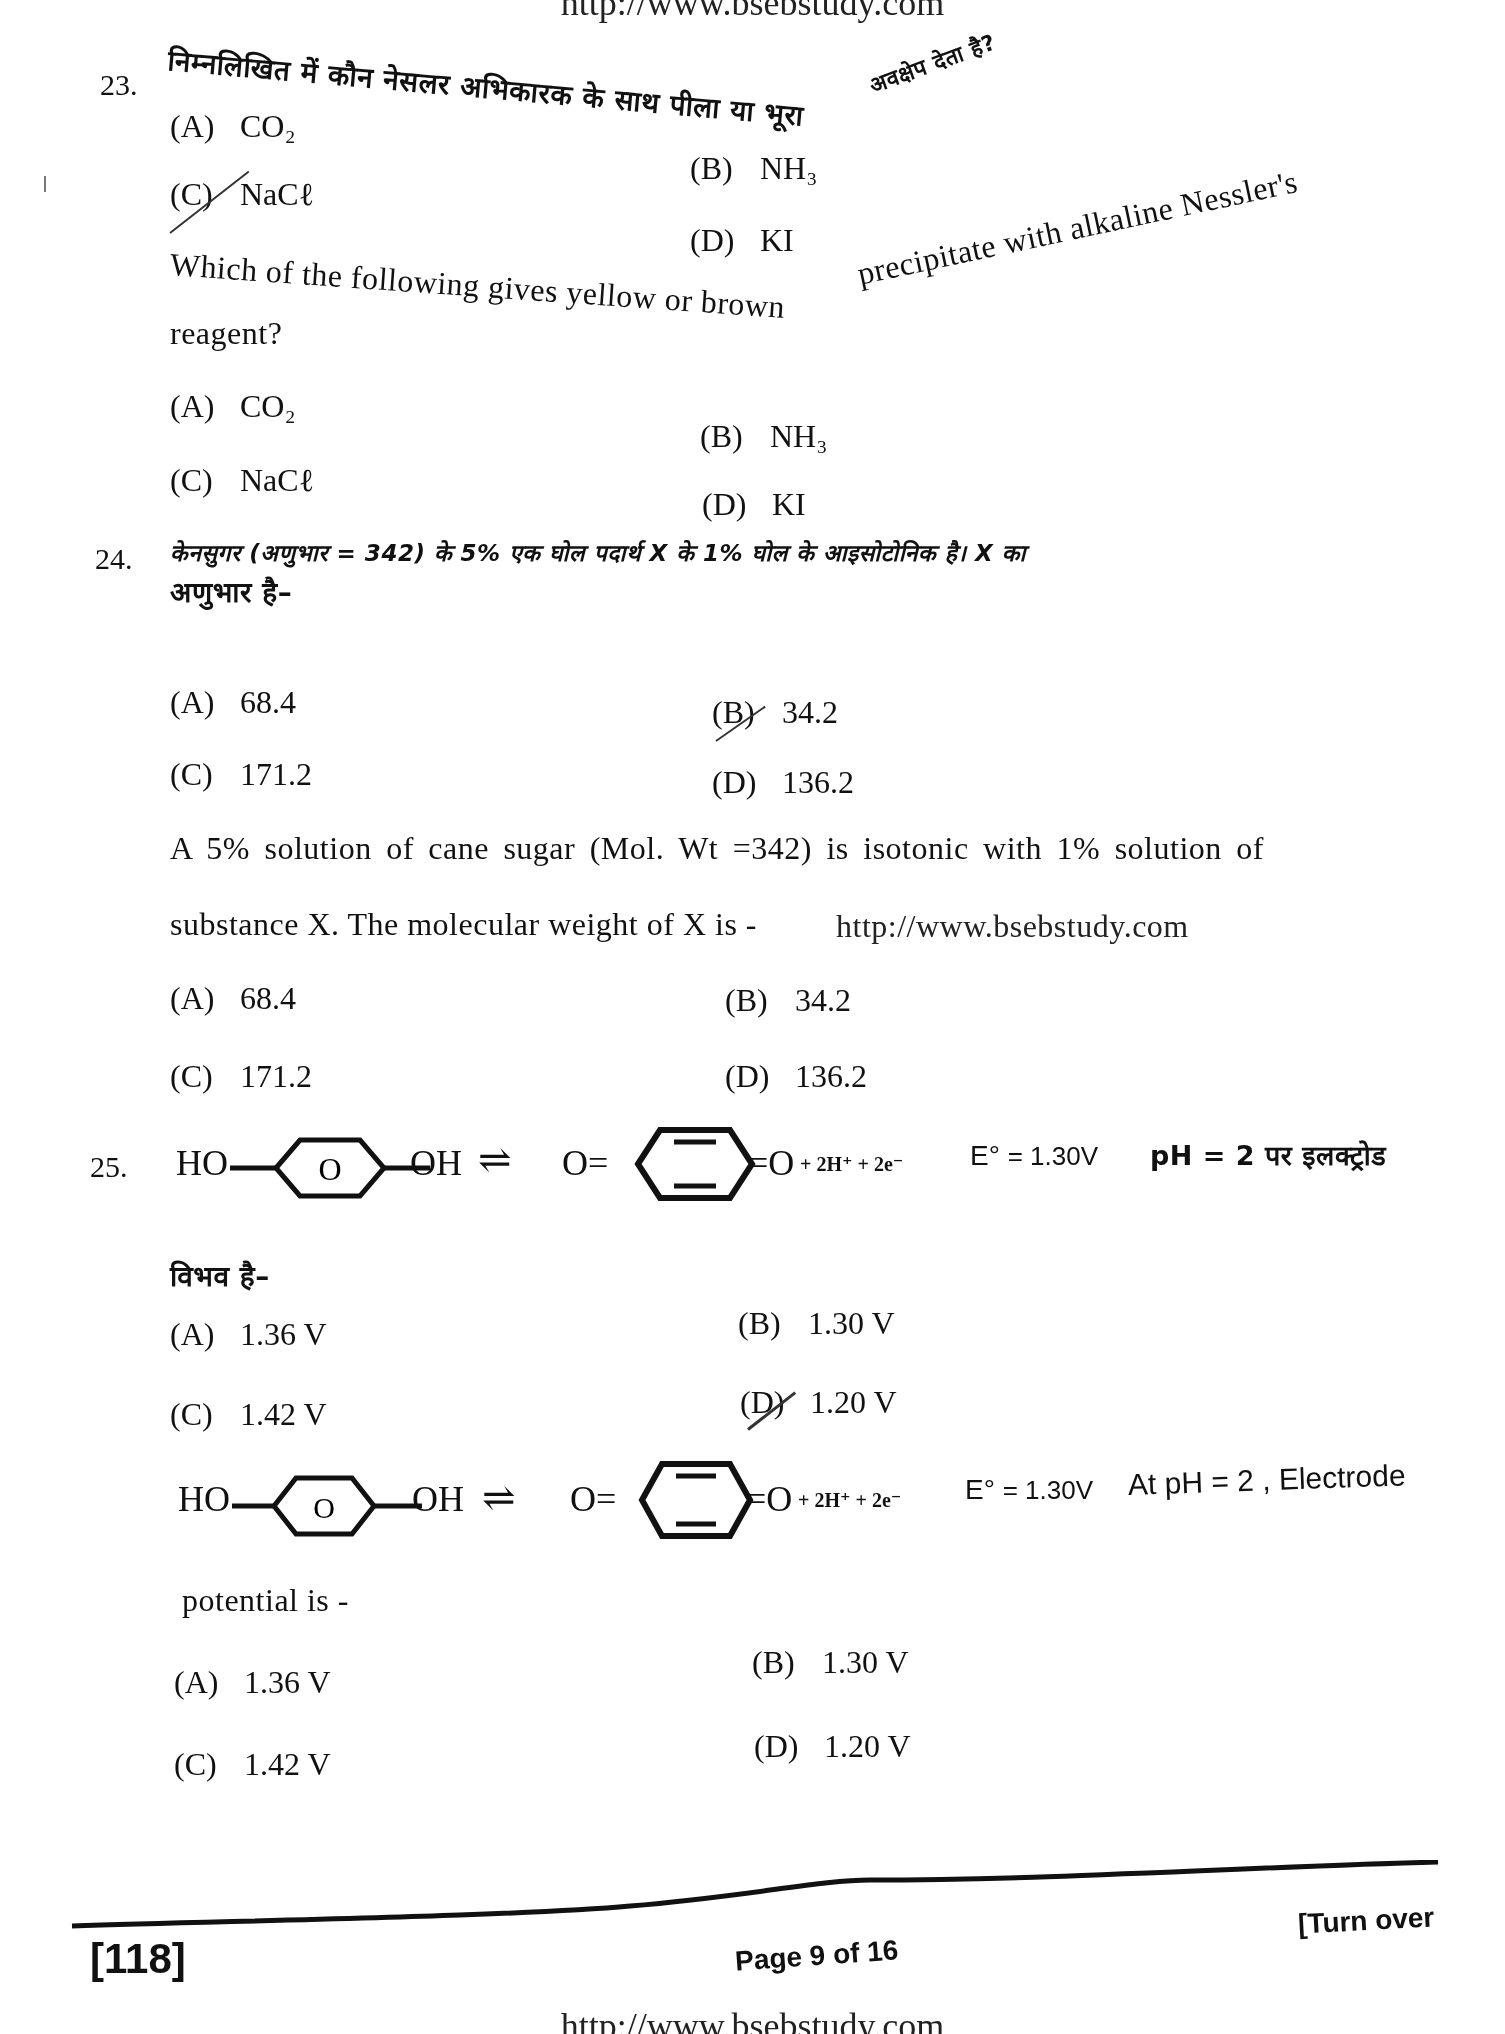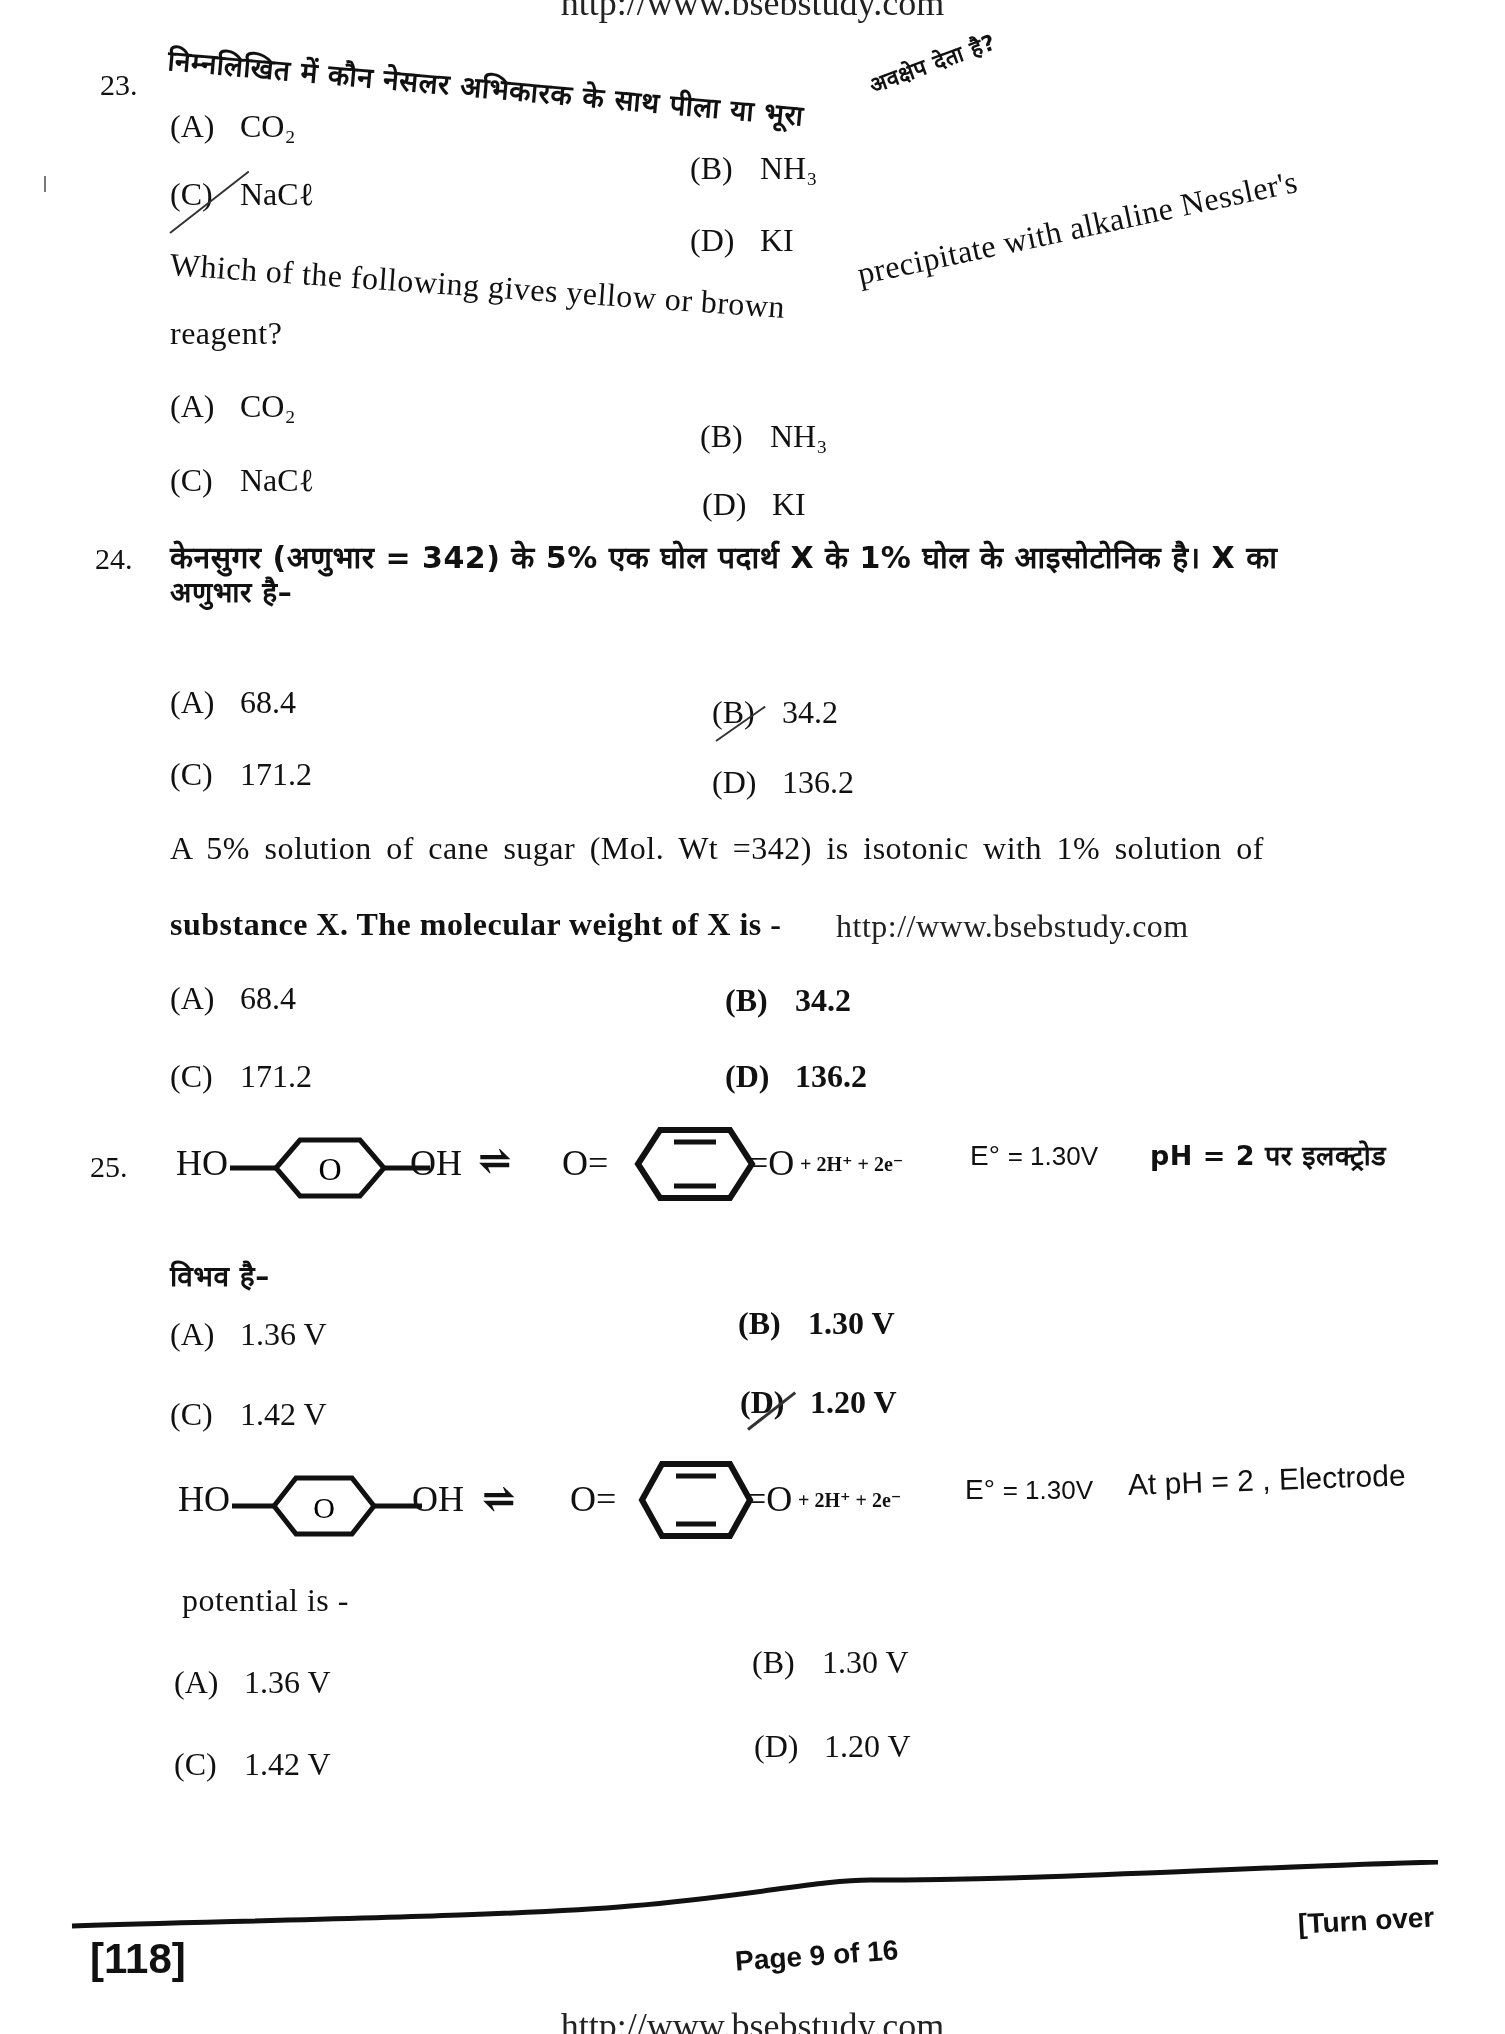--- a/index.html
+++ b/index.html
@@ -8,21 +8,21 @@
     font-family: "Liberation Serif", "DejaVu Serif", serif; color: #111;
   }
   .abs { position: absolute; white-space: nowrap; }
   .url-top { left: 0; width: 1505px; text-align: center; top: -18px; font-size: 36px; color: #222; }
   .url-bottom { left: 0; width: 1505px; text-align: center; top: 2005px; font-size: 36px; color: #222; }
   .qnum { font-size: 30px; }
   .hi { font-family: "DejaVu Sans", sans-serif; font-size: 28px; font-weight: bold; letter-spacing: 0.5px; }
   .en { font-size: 32px; letter-spacing: 0.5px; }
   .opt { font-size: 32px; }
   .opt .lbl { display: inline-block; width: 70px; }
-  .bold { font-weight: bold; }
+  .bold { font-weight: normal; }
   .pen { position: absolute; border-top: 2px solid #333; transform-origin: left center; }
   .chem { font-size: 36px; }
   .footer-line { position: absolute; }
   .footer-code { left: 90px; top: 1935px; font-family: "Liberation Sans", sans-serif; font-size: 42px; font-weight: bold; }
   .footer-page { left: 735px; top: 1940px; font-family: "Liberation Sans", sans-serif; font-size: 28px; font-weight: bold; transform: rotate(-4deg); }
   .footer-turn { left: 1298px; top: 1905px; font-family: "Liberation Sans", sans-serif; font-size: 28px; font-weight: bold; transform: rotate(-3deg); }
   .margin-tick { left: 44px; top: 176px; width: 2px; height: 16px; background: #777; }
 </style>
 </head>
 <body>
@@ -46,21 +46,21 @@
   <div class="abs en" style="left:170px; top:315px;">reagent?</div>
 
   <div class="abs opt" style="left:170px; top:388px;"><span class="lbl">(A)</span><span>CO₂</span></div>
   <div class="abs opt" style="left:700px; top:418px;"><span class="lbl">(B)</span><span>NH₃</span></div>
   <div class="abs opt" style="left:170px; top:462px;"><span class="lbl">(C)</span><span>NaCℓ</span></div>
   <div class="abs opt" style="left:702px; top:486px;"><span class="lbl">(D)</span><span>KI</span></div>
 </div>
 
 <div>
   <div class="abs qnum" style="left:95px; top:542px;">24.</div>
-  <div class="abs hi" style="left:170px; top:536px; font-size:30px;">केनसुगर (अणुभार = 342) के 5% एक घोल पदार्थ X के 1% घोल के आइसोटोनिक है। X का</div>
+  <div class="abs hi" style="left:170px; top:536px; font-size:23px;font-style:italic;">केनसुगर (अणुभार = 342) के 5% एक घोल पदार्थ X के 1% घोल के आइसोटोनिक है। X का</div>
   <div class="abs hi" style="left:170px; top:572px;">अणुभार है–</div>
 
   <div class="abs opt" style="left:170px; top:684px;"><span class="lbl">(A)</span><span>68.4</span></div>
   <div class="abs opt" style="left:712px; top:694px;"><span class="lbl">(B)</span><span>34.2</span></div>
   <div class="pen" style="left:716px; top:740px; width:60px; transform: rotate(-35deg);"></div>
   <div class="abs opt" style="left:170px; top:756px;"><span class="lbl">(C)</span><span>171.2</span></div>
   <div class="abs opt" style="left:712px; top:764px;"><span class="lbl">(D)</span><span>136.2</span></div>
 
   <div class="abs en" style="left:170px; top:830px; word-spacing:6px;">A 5% solution of cane sugar (Mol. Wt =342) is isotonic with 1% solution of</div>
   <div class="abs en bold" style="left:170px; top:906px;">substance X. The molecular weight of X is -</div>

